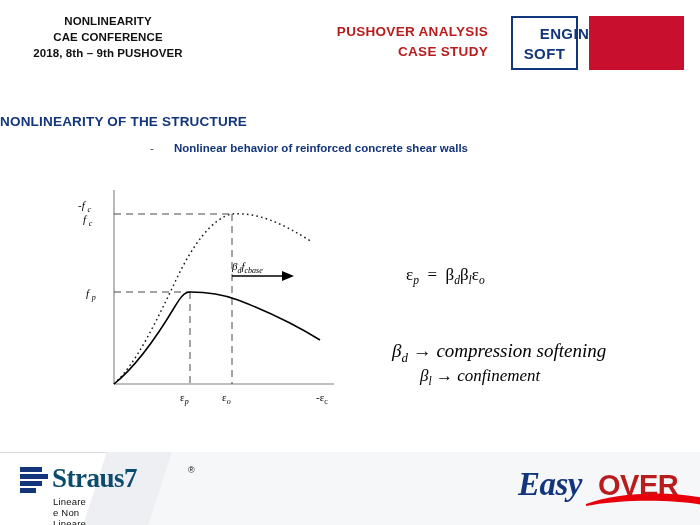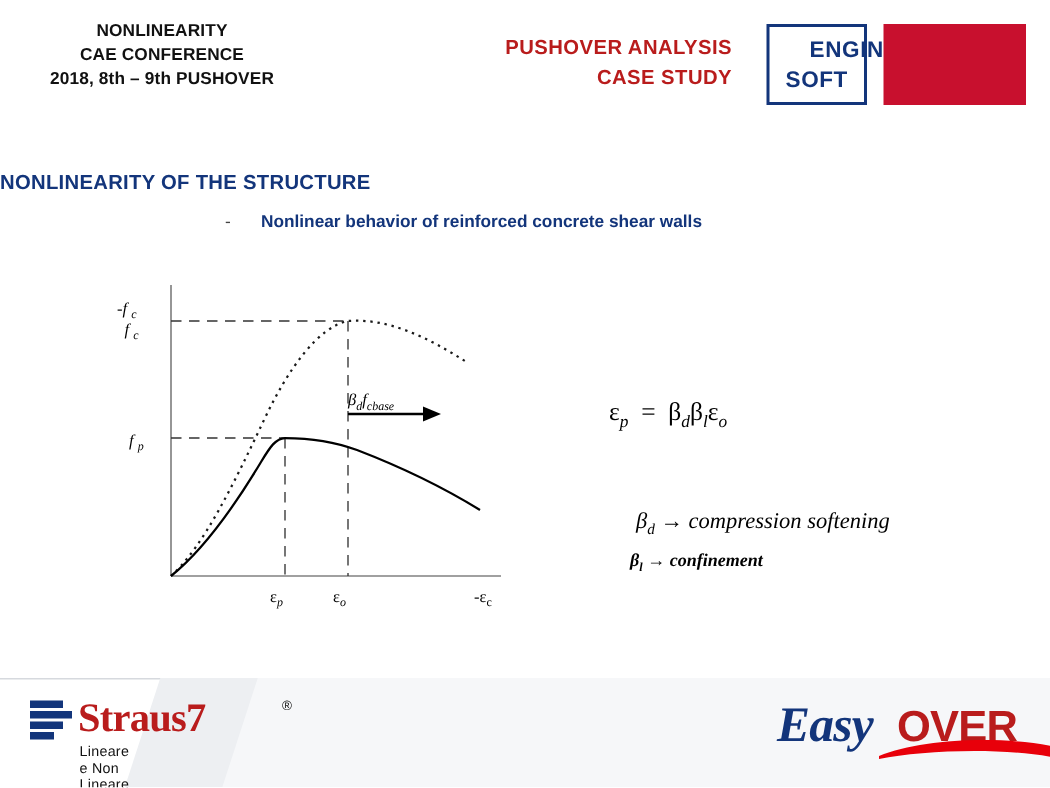--- a/index.html
+++ b/index.html
@@ -143,22 +143,22 @@
 
   
   .eq {
     position: absolute;
     font-family: "Liberation Serif", serif;
     color: #000000;
     white-space: nowrap;
   }
   .eq1 { left: 406px; top: 220px; font-size: 17px; }
   .eq2 { left: 406px; top: 265px; font-size: 17px; }
-  .eq3 { left: 392px; top: 340px; font-size: 15px; font-style: italic; margin-left: 32px; }
-  .eq4 { left: 420px; top: 366px; font-size: 12px; font-style: italic; font-weight: bold; }
+  .eq3 { left: 392px; top: 340px; font-size: 19px; font-style: italic; }
+  .eq4 { left: 420px; top: 366px; font-size: 17px; font-style: italic; }
   .it { font-style: italic; }
   sub { font-size: 0.68em; font-style: italic; }
 
   
   .footer {
     position: absolute;
     left: 0;
     top: 452px;
     width: 700px;
     height: 73px;
@@ -216,21 +216,21 @@
   .straus-logo .mark i:nth-child(2) { top: 7px; width: 28px; }
   .straus-logo .mark i:nth-child(3) { top: 14px; width: 22px; }
   .straus-logo .mark i:nth-child(4) { top: 21px; width: 16px; }
   .straus-logo .name {
     position: absolute;
     left: 32px;
     top: 0;
     font-family: "Liberation Serif", serif;
     font-weight: bold;
     font-size: 27px;
-    color: #b91c1c;
+    color: #0c4a6e;
     letter-spacing: -0.5px;
   }
   .straus-logo .reg {
     position: absolute;
     left: 168px;
     top: 2px;
     font-size: 9px;
     color: #111111;
   }
   .straus-logo .tag {

